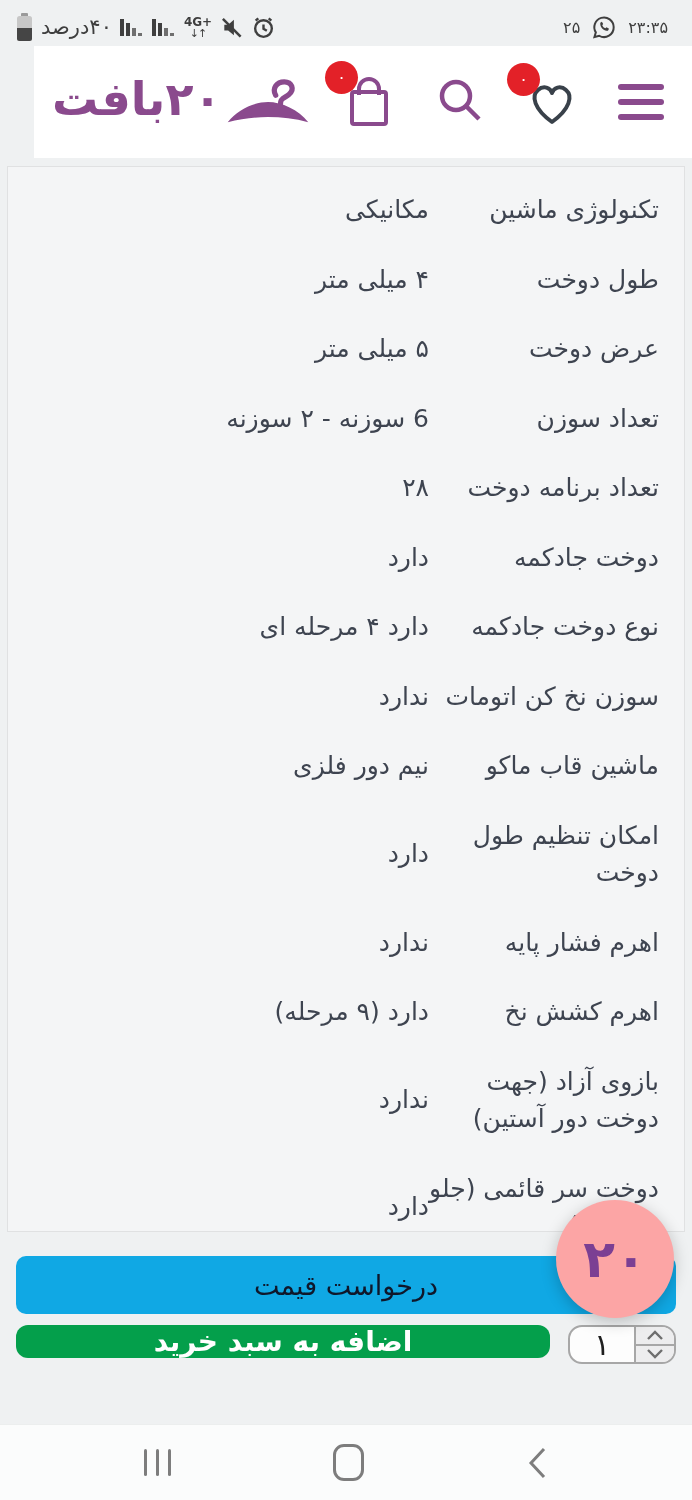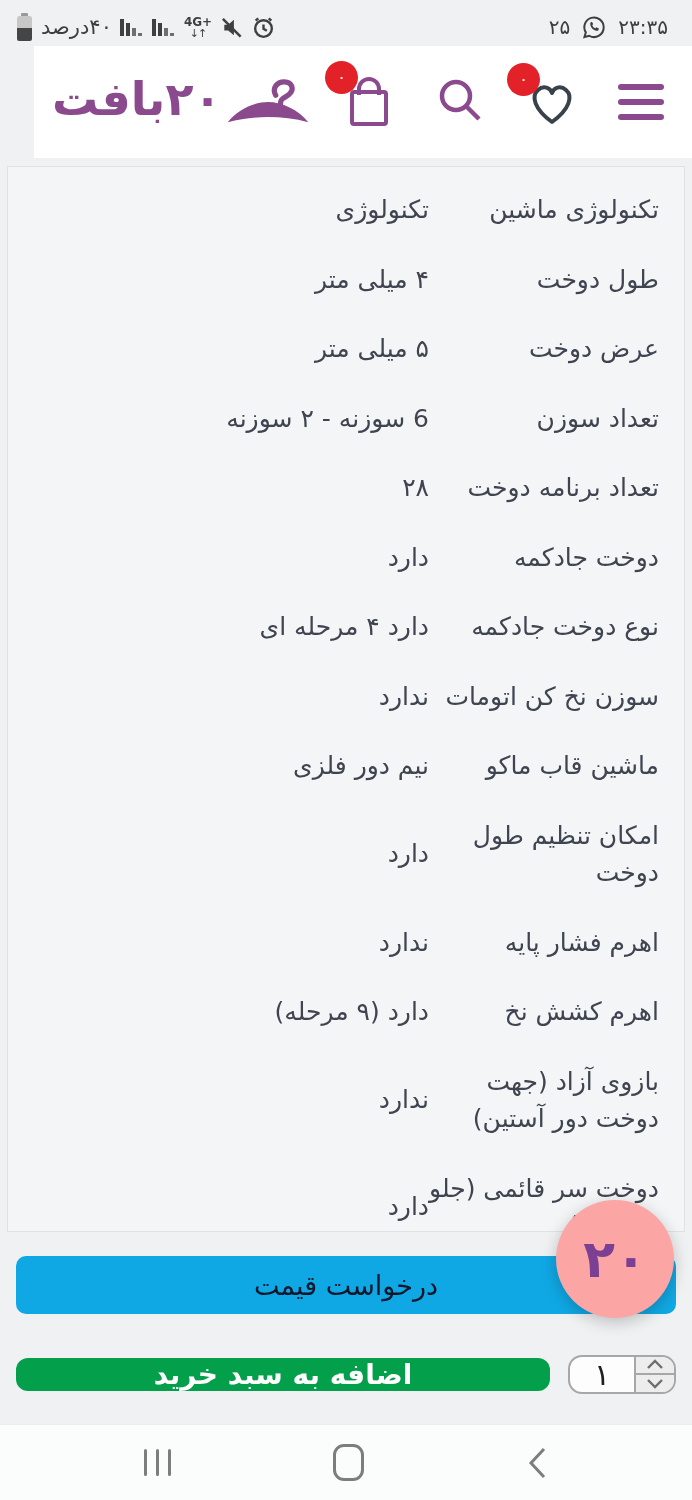--- a/index.html
+++ b/index.html
@@ -10,21 +10,21 @@
     width:692px;height:1500px;margin:0 auto;position:relative;overflow:hidden;
     background:#eff1f2;direction:rtl;display:flex;flex-direction:column;
   }
 
   
   .status-bar{
     flex:0 0 46px;direction:ltr;display:flex;align-items:center;
     justify-content:space-between;padding:8px 24px 0 16px;color:#3e3e3e;
   }
   .sb-left{display:flex;align-items:center;gap:8px;font-size:21px;}
-  .sb-right{display:flex;align-items:center;gap:10px;font-size:20px;font-weight:500;}
+  .sb-right{display:flex;align-items:center;gap:10px;font-size:16px;font-weight:500;}
   .net-block{display:flex;flex-direction:column;align-items:center;line-height:1;}
   .net-label{font-size:12px;font-weight:bold;}
   .net-arrows{font-size:11px;letter-spacing:-1px;}
 
   
   .header{
     flex:0 0 112px;background:#ffffff;direction:ltr;display:flex;align-items:center;
     justify-content:space-between;padding:0 28px 0 18px;margin-left:34px;
   }
   .logo{display:flex;align-items:center;gap:0px;}
@@ -55,21 +55,21 @@
     justify-content:center;z-index:6;cursor:pointer;
   }
   .chat-widget span{color:#7b3f93;font-size:52px;font-weight:bold;line-height:1;}
 
   
   .action-bar{flex:0 0 192px;padding:24px 16px 0;position:relative;z-index:3;}
   .btn-primary{
     display:block;width:100%;height:58px;background:#10a8e4;border:none;border-radius:10px;
     color:#0f172a;font-size:27px;font-family:inherit;cursor:pointer;
   }
-  .cart-row{margin-top:24px;display:flex;direction:ltr;gap:18px;height:72px;align-items:center;}
+  .cart-row{margin-top:11px;display:flex;direction:ltr;gap:18px;height:72px;align-items:flex-start;}
   .btn-success{
     flex:1;background:#049f4b;border:none;border-radius:12px;color:#fff;font-size:28px;
     font-weight:bold;font-family:inherit;cursor:pointer;
   }
   .stepper{
     flex:0 0 108px;display:flex;direction:ltr;border:2px solid #a7a7a7;border-radius:14px;
     overflow:hidden;background:#fdfdfd;
   }
   .stepper-value{flex:1;display:flex;align-items:center;justify-content:center;font-size:30px;color:#1f1f1f;}
   .stepper-arrows{flex:0 0 40px;display:flex;flex-direction:column;border-left:2px solid #a7a7a7;background:#ededee;}
@@ -168,21 +168,21 @@
         <span></span>
         <span></span>
         <span></span>
       </span>
     </div>
   </header>
 
   <main class="spec-panel">
     <div class="spec-row">
       <div class="spec-label">تکنولوژی ماشین</div>
-      <div class="spec-value">تکنولوژی</div>
+      <div class="spec-value">مکانیکی</div>
     </div>
     <div class="spec-row">
       <div class="spec-label">طول دوخت</div>
       <div class="spec-value">۴ میلی متر</div>
     </div>
     <div class="spec-row">
       <div class="spec-label">عرض دوخت</div>
       <div class="spec-value">۵ میلی متر</div>
     </div>
     <div class="spec-row">

